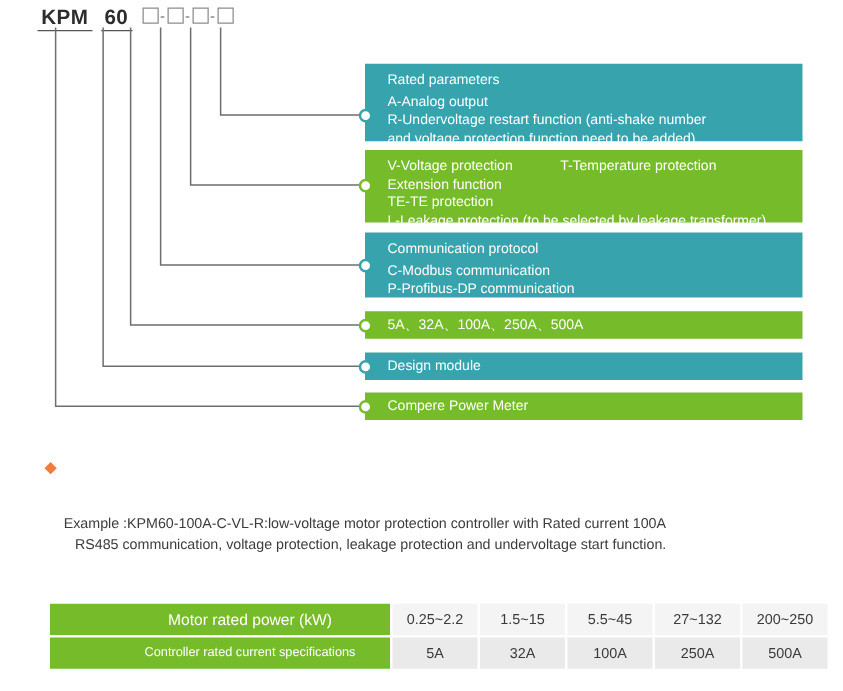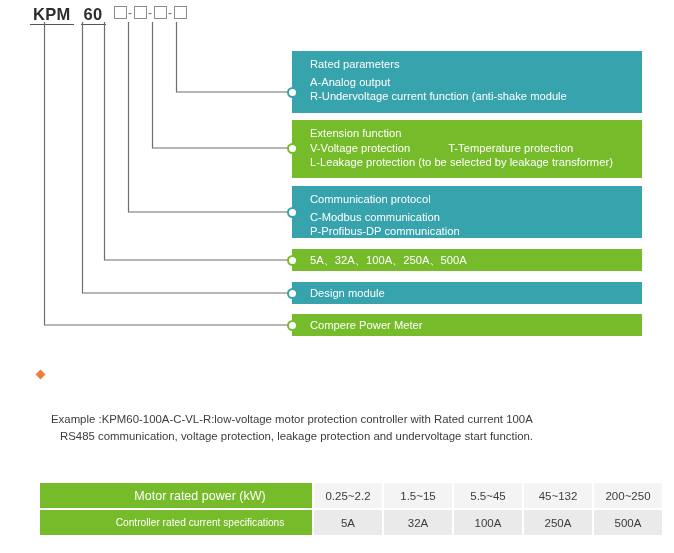--- a/index.html
+++ b/index.html
@@ -198,29 +198,31 @@
 
       <path d="M82.5,22 L82.5,293 L292,293"></path>
 
       <path d="M44.5,22 L44.5,325 L292,325"></path>
     </g>
   </svg>
 
   <div class="box teal" style="top:51px; height:62px;">
     <div class="title ln">Rated parameters</div>
     <div class="ln">A-Analog output</div>
-    <div class="ln">R-Undervoltage current function (anti-shake module</div>
+    <div class="ln">R-Undervoltage restart function (anti-shake number</div>
+    <div class="ln">and voltage protection function need to be added)</div>
   </div>
   <div class="dot teal" style="left:286.5px; top:86.5px;"></div>
 
   <div class="box green" style="top:120px; height:58px;">
-    <div class="ln">Extension function</div>
     <div class="ln">
       <span class="col2">V-Voltage protection</span><span class="col2-gap"></span><span class="col2">T-Temperature protection</span>
     </div>
+    <div class="ln">Extension function</div>
+    <div class="ln">TE-TE protection</div>
     <div class="ln">L-Leakage protection (to be selected by leakage transformer)</div>
   </div>
   <div class="dot green" style="left:286.5px; top:142.5px;"></div>
 
   <div class="box teal" style="top:186px; height:52px;">
     <div class="title ln">Communication protocol</div>
     <div class="ln">C-Modbus communication</div>
     <div class="ln">P-Profibus-DP communication</div>
   </div>
   <div class="dot teal" style="left:286.5px; top:206.5px;"></div>
@@ -249,21 +251,21 @@
   </div>
 
 
   <table class="spec-table">
     <tbody>
       <tr class="r1">
         <td class="hdr">Motor rated power (kW)</td>
         <td class="val">0.25~2.2</td>
         <td class="val">1.5~15</td>
         <td class="val">5.5~45</td>
-        <td class="val">45~132</td>
+        <td class="val">27~132</td>
         <td class="val">200~250</td>
       </tr>
       <tr class="r2">
         <td class="hdr">Controller rated current specifications</td>
         <td class="val">5A</td>
         <td class="val">32A</td>
         <td class="val">100A</td>
         <td class="val">250A</td>
         <td class="val">500A</td>
       </tr>

